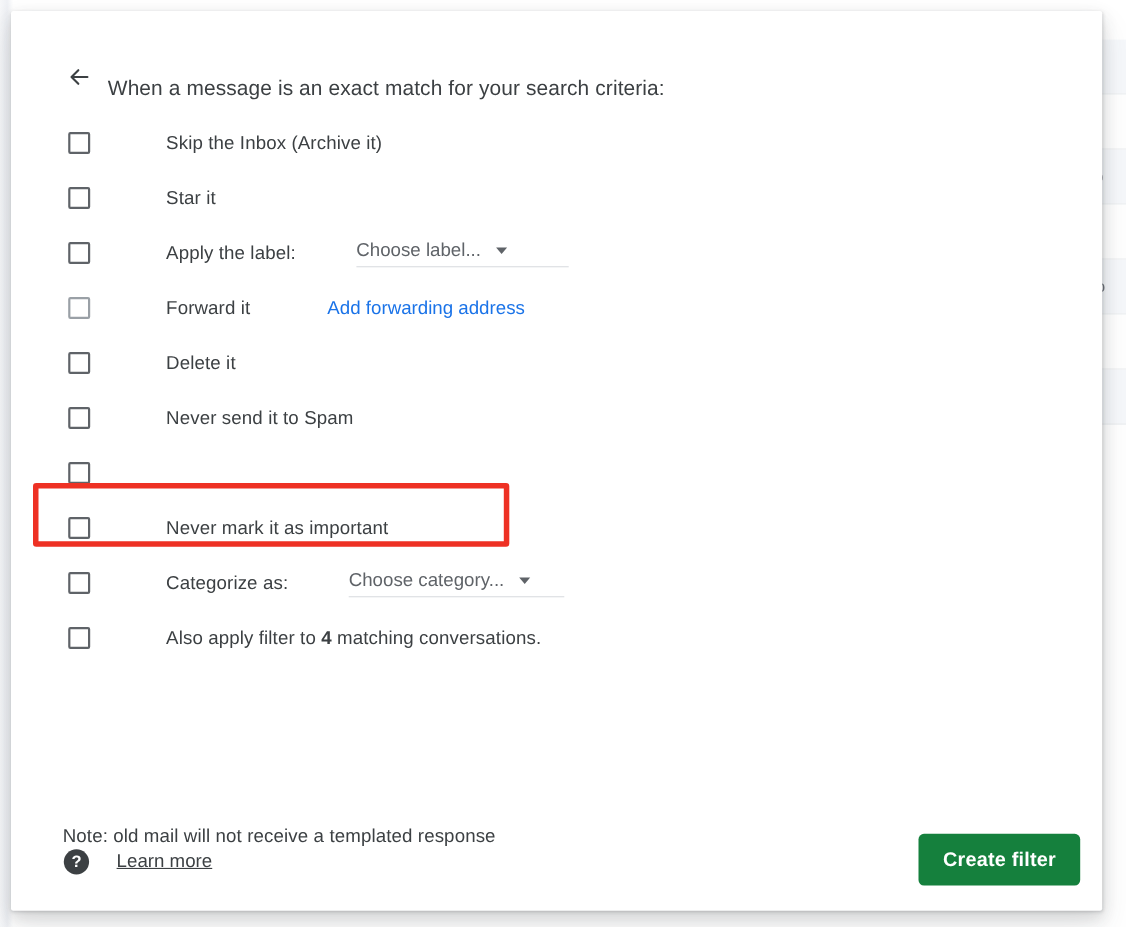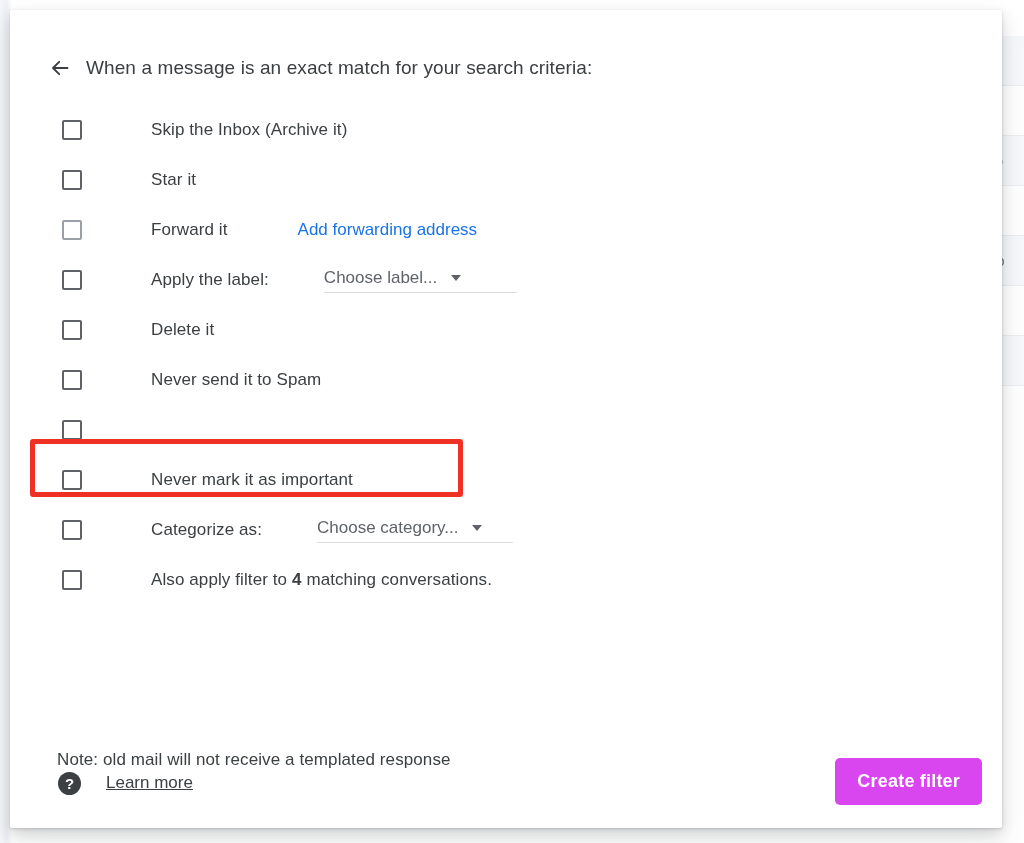--- a/index.html
+++ b/index.html
@@ -68,25 +68,25 @@
     box-shadow: 0 1px 3px rgba(60,64,67,0.22),
                 0 6px 14px rgba(60,64,67,0.16),
                 0 14px 30px rgba(60,64,67,0.10);
     box-sizing: border-box;
     overflow: hidden;
   }
 
   
   #header {
     position: absolute;
-    left: 0;
+    left: 12px;
     top: 34px;
     height: 48px;
     display: flex;
-    align-items: center;
+    align-items: flex-end;
   }
   #back-arrow {
     width: 44px;
     height: 44px;
     margin-left: 28px;
     display: flex;
     align-items: center;
     justify-content: center;
     cursor: pointer;
     border-radius: 50%;
@@ -257,21 +257,21 @@
     color: #3c4043;
     white-space: nowrap;
     text-decoration: underline;
   }
   #create-filter {
     position: absolute;
     right: 20px;
     top: 0;
     height: 47px;
     padding: 0 22px;
-    background: #d946ef;
+    background: #15803d;
     color: #ffffff;
     border: none;
     border-radius: 5px;
     font-family: "Liberation Sans", sans-serif;
     font-size: 18px;
     font-weight: 700;
     letter-spacing: 0.2px;
     cursor: pointer;
   }
 </style>
@@ -316,35 +316,35 @@
       <span class="row-label">Skip the Inbox (Archive it)</span>
     </div>
 
 
     <div class="row">
       <span class="cbox"></span>
       <span class="row-label">Star it</span>
     </div>
 
     <div class="row">
-      <span class="cbox light"></span>
-      <span class="row-label">Forward it</span>
-      <span class="link">Add forwarding address</span>
-    </div>
-
-    <div class="row">
       <span class="cbox"></span>
       <span class="row-label">Apply the label:</span>
       <span class="dropdown dd-label">
         <span class="dd-text">Choose label...</span>
         <span class="caret"></span>
       </span>
     </div>
 
     <div class="row">
+      <span class="cbox light"></span>
+      <span class="row-label">Forward it</span>
+      <span class="link">Add forwarding address</span>
+    </div>
+
+    <div class="row">
       <span class="cbox"></span>
       <span class="row-label">Delete it</span>
     </div>
 
     <div class="row">
       <span class="cbox"></span>
       <span class="row-label">Never send it to Spam</span>
     </div>
 
 

